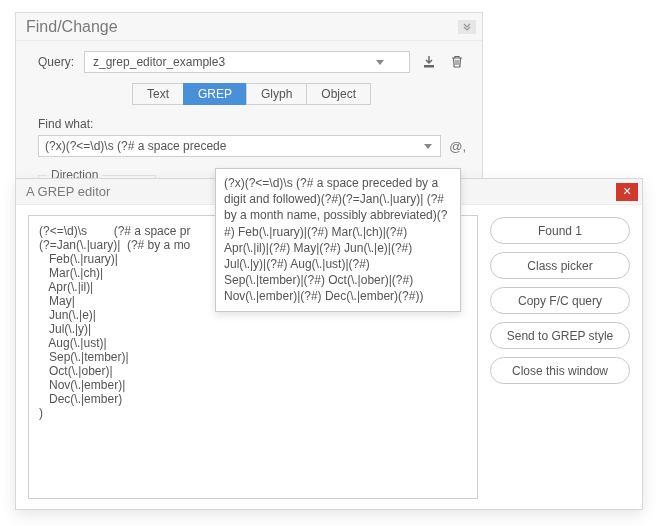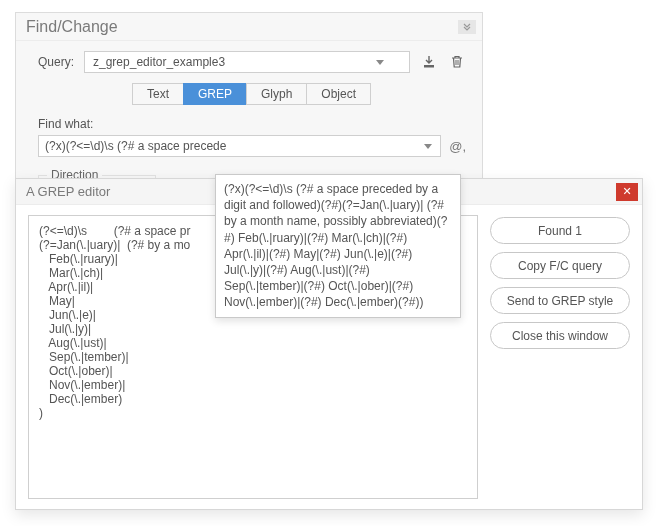--- a/index.html
+++ b/index.html
@@ -113,21 +113,21 @@
   .ge-buttons { width:140px; display:flex; flex-direction:column; gap:8px; padding-top: 2px; }
   .pillbtn {
     border:1px solid #c7c7c7; border-radius:14px; height:27px;
     display:flex; align-items:center; justify-content:center;
     background:#fff; color:#555; cursor:pointer;
   }
 
   
   .fw-tooltip {
     position:absolute;
-    left: 215px; top: 174px;
+    left: 215px; top: 168px;
     width: 246px;
     background:#fff; border:1px solid #c9c9c9;
     padding:6px 8px; font-size:12px; color:#555; line-height:1.35;
     box-shadow: 0 3px 8px rgba(0,0,0,0.12);
     z-index: 50;
   }
 
   svg { display:block; }
 </style>
 </head>
@@ -213,18 +213,19 @@
    Jun(\.|e)|
    Jul(\.|y)|
    Aug(\.|ust)|
    Sep(\.|tember)|
    Oct(\.|ober)|
    Nov(\.|ember)|
    Dec(\.|ember)
 )</div>
     <div class="ge-buttons">
       <div class="pillbtn">Found 1</div>
+      <div class="pillbtn">Class picker</div>
       <div class="pillbtn">Copy F/C query</div>
       <div class="pillbtn">Send to GREP style</div>
       <div class="pillbtn">Close this window</div>
     </div>
   </div>
 </div>
 
 </body></html>

